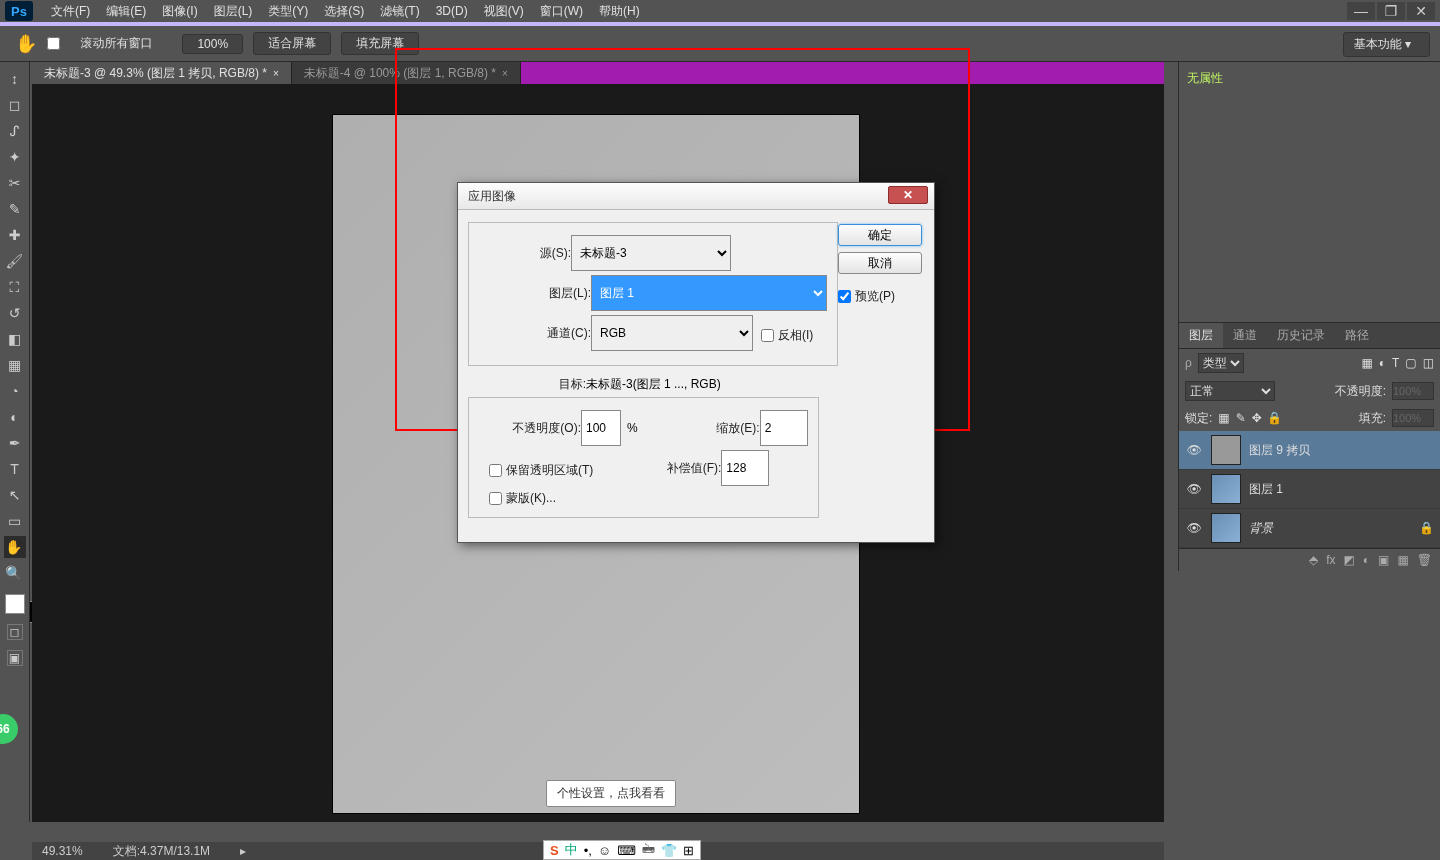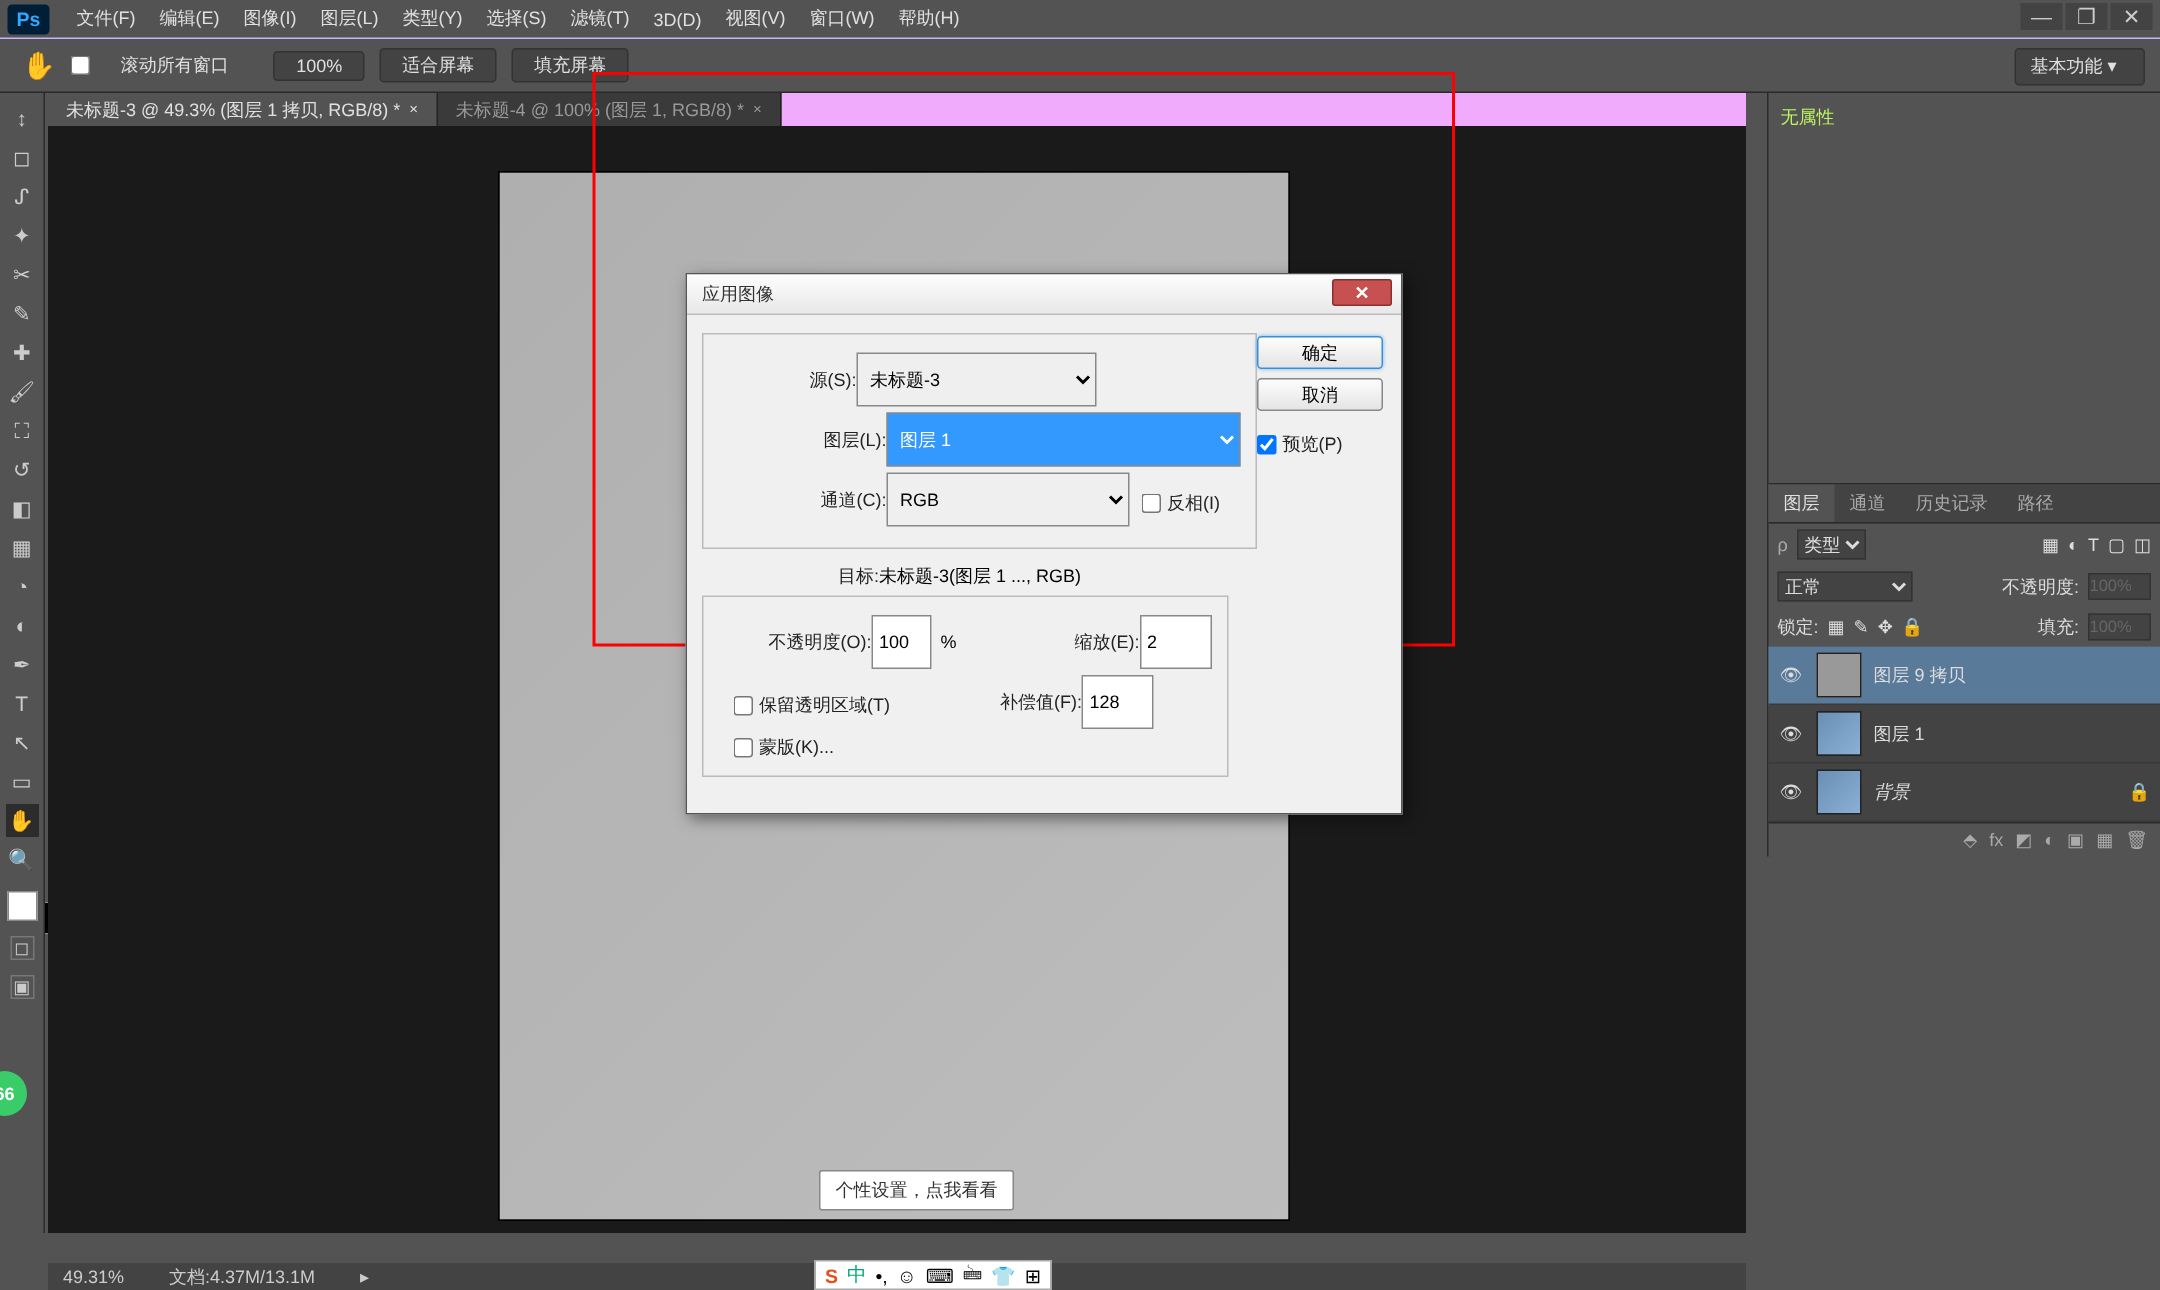--- a/index.html
+++ b/index.html
@@ -1,19 +1,19 @@
 <!DOCTYPE html>
 <html><head>
 <meta charset="utf-8">
 <style>
 * { margin: 0; padding: 0; box-sizing: border-box; font-family: "Microsoft YaHei", sans-serif; font-size: 12px; }
 body { background: #535353; width: 1440px; height: 860px; overflow: hidden; position: relative; }
 
 
-.menubar { background: #535353; height: 26px; display: flex; align-items: center; padding-left: 5px; border-bottom: 1px solid #c4b5fd; }
+.menubar { background: #535353; height: 26px; display: flex; align-items: center; padding-left: 5px; border-bottom: 4px solid #c4b5fd; }
 .menubar .ps-logo { width: 28px; height: 20px; background: #001e36; color: #31a8ff; font-weight: bold; font-size: 13px; display: flex; align-items: center; justify-content: center; border-radius: 3px; margin-right: 10px; }
 .menubar .menu-item { color: #e0e0e0; padding: 4px 8px; cursor: pointer; }
 .window-controls { position: absolute; right: 5px; top: 2px; display: flex; gap: 2px; }
 .window-controls .wc { width: 28px; height: 18px; background: #434343; color: #ccc; display: flex; align-items: center; justify-content: center; font-size: 14px; cursor: pointer; }
 
 
 .optionsbar { background: #535353; height: 36px; display: flex; align-items: center; padding-left: 15px; gap: 10px; border-bottom: 1px solid #2a2a2a; }
 .optionsbar .hand-icon { color: #ccc; font-size: 18px; }
 .optionsbar .chk { display: flex; align-items: center; gap: 20px; color: #e0e0e0; }
 .optionsbar .chk input { width: 13px; height: 13px; }
@@ -22,21 +22,21 @@
 
 
 .tool-col { position: absolute; left: 0; top: 62px; width: 30px; background: #535353; display: flex; flex-direction: column; align-items: center; padding-top: 6px; gap: 4px; border-right: 1px solid #2a2a2a; height: 760px; }
 .tool-col .tool { width: 22px; height: 22px; color: #ccc; display: flex; align-items: center; justify-content: center; font-size: 14px; cursor: pointer; }
 .tool-col .tool.active { background: #2c2c2c; }
 .tool-col .swatch { width: 20px; height: 20px; border: 1px solid #888; background: #fff; position: relative; margin-top: 6px; }
 .tool-col .swatch::after { content:''; position: absolute; width: 20px; height: 20px; background: #000; border: 1px solid #888; left: 6px; top: 6px; z-index: -1; }
 .tool-col .qm { width:16px;height:16px;border:1px solid #777;display:flex;align-items:center;justify-content:center;color:#ccc;margin-top:6px; }
 
 
-.doc-tabs { position: absolute; left: 32px; top: 62px; height: 22px; display: flex; background: #f0abfc; width: 1132px; }
+.doc-tabs { position: absolute; left: 32px; top: 62px; height: 22px; display: flex; background: #a21caf; width: 1132px; }
 .doc-tabs .tab { padding: 3px 12px; color: #999; background: #3a3a3a; border-right: 1px solid #222; display:flex; align-items:center; gap:6px; cursor:pointer; }
 .doc-tabs .tab.active { background: #535353; color: #e0e0e0; }
 .doc-tabs .tab .x { font-size: 10px; }
 
 
 .canvas-area { position: absolute; left: 32px; top: 84px; width: 1132px; height: 738px; background: #1a1a1a; }
 .canvas-img { position: absolute; left: 300px; top: 30px; width: 528px; height: 700px; background: linear-gradient(135deg, #afafaf, #bdbdbd); border: 1px solid #000; }
 .red-box { position: absolute; border: 2px solid #ff0000; }
 .rb1 { left: 395px; top: 48px; width: 575px; height: 383px; }
 

